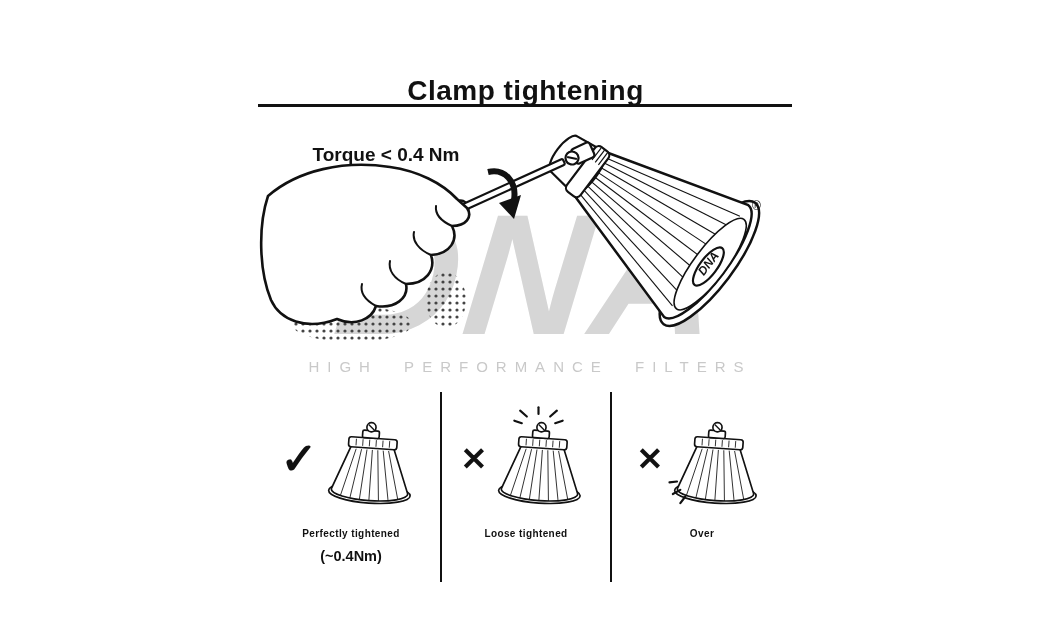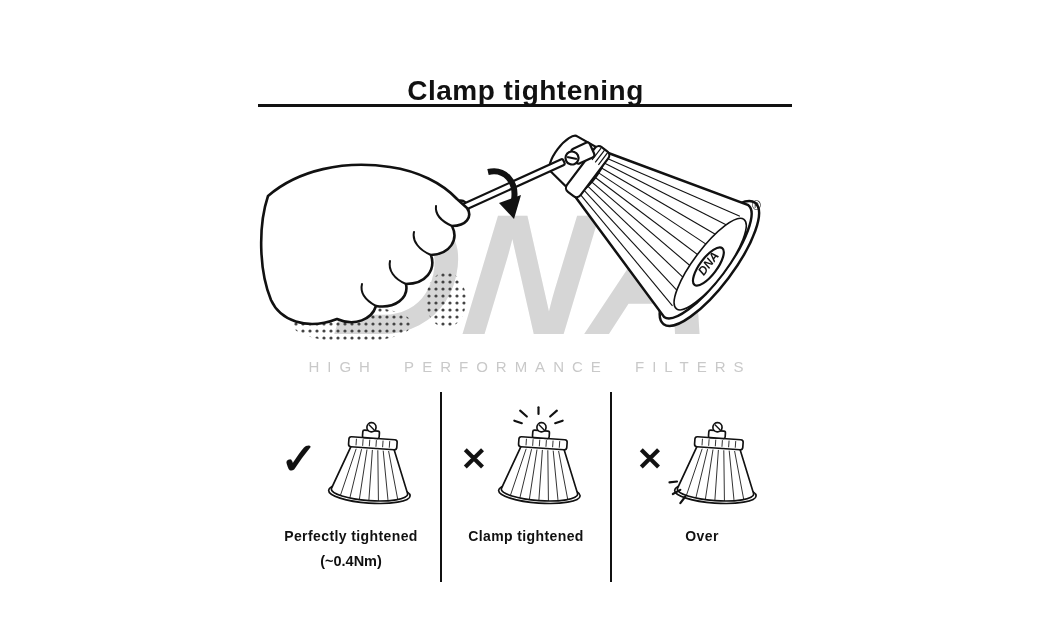--- a/index.html
+++ b/index.html
@@ -20,21 +20,21 @@
   .panels{position:absolute;left:262px;top:392px;width:530px;height:190px;display:flex;z-index:2;}
   .panel{box-sizing:border-box;display:flex;flex-direction:column;align-items:center;}
   .panel-1{width:178px;}
   .panel-2{width:172px;border-left:2px solid #111;border-right:2px solid #111;}
   .panel-3{width:180px;}
   .figure{height:122px;display:flex;align-items:center;justify-content:center;gap:4px;margin-top:6px;}
   .mark{font-weight:bold;line-height:1;}
   .mark.check{font-size:44px;}
   .mark.cross{font-size:32px;}
   .mini{width:100px;height:112px;}
-  .panel-label{font-size:14px;font-weight:bold;letter-spacing:.4px;text-align:center;margin-top:8px;}
+  .panel-label{font-size:10px;font-weight:bold;letter-spacing:.4px;text-align:center;margin-top:8px;}
   .panel-sublabel{font-size:14.5px;font-weight:bold;text-align:center;margin-top:9px;}
 </style>
 </head>
 <body>
 
 <div class="stage">
 
   <h1 class="page-title">Clamp tightening</h1>
   <div class="title-rule"></div>
 
@@ -130,20 +130,21 @@
         <path d="M 376,306 C 365,300 360,292 362,284"></path>
       </g>
     </g>
 
     <g>
       <path d="M 488,172 C 505,168 517,182 514,200" fill="none" stroke="#111" stroke-width="6"></path>
       <path d="M 521,195 L 514,219 L 499,203 Z" fill="#111"></path>
     </g>
   </svg>
 
+  <div class="torque">Torque &lt; 0.4 Nm</div>
 
   <div class="panels">
 
     <div class="panel panel-1">
       <div class="figure">
         <span class="mark check">✓</span>
         <svg class="mini" viewBox="0 -8 120 126">
           <use href="#miniFilter"></use>
         </svg>
       </div>
@@ -158,21 +159,21 @@
           <use href="#miniFilter"></use>
           <g stroke="#111" stroke-width="2.6" stroke-linecap="round">
             <line x1="43" y1="4" x2="35" y2="-3"></line>
             <line x1="57" y1="1" x2="57" y2="-7"></line>
             <line x1="71" y1="4" x2="79" y2="-3"></line>
             <line x1="37" y1="12" x2="28" y2="9"></line>
             <line x1="77" y1="12" x2="86" y2="9"></line>
           </g>
         </svg>
       </div>
-      <div class="panel-label">Clamp tightened</div>
+      <div class="panel-label">Loose tightened</div>
       <div class="panel-sublabel"></div>
     </div>
 
     <div class="panel panel-3">
       <div class="figure">
         <span class="mark cross">✕</span>
         <svg class="mini" viewBox="0 -8 120 126">
           <use href="#miniFilter"></use>
           <g stroke="#111" stroke-width="2.6" stroke-linecap="round">
             <line x1="16" y1="92" x2="7" y2="97"></line>

